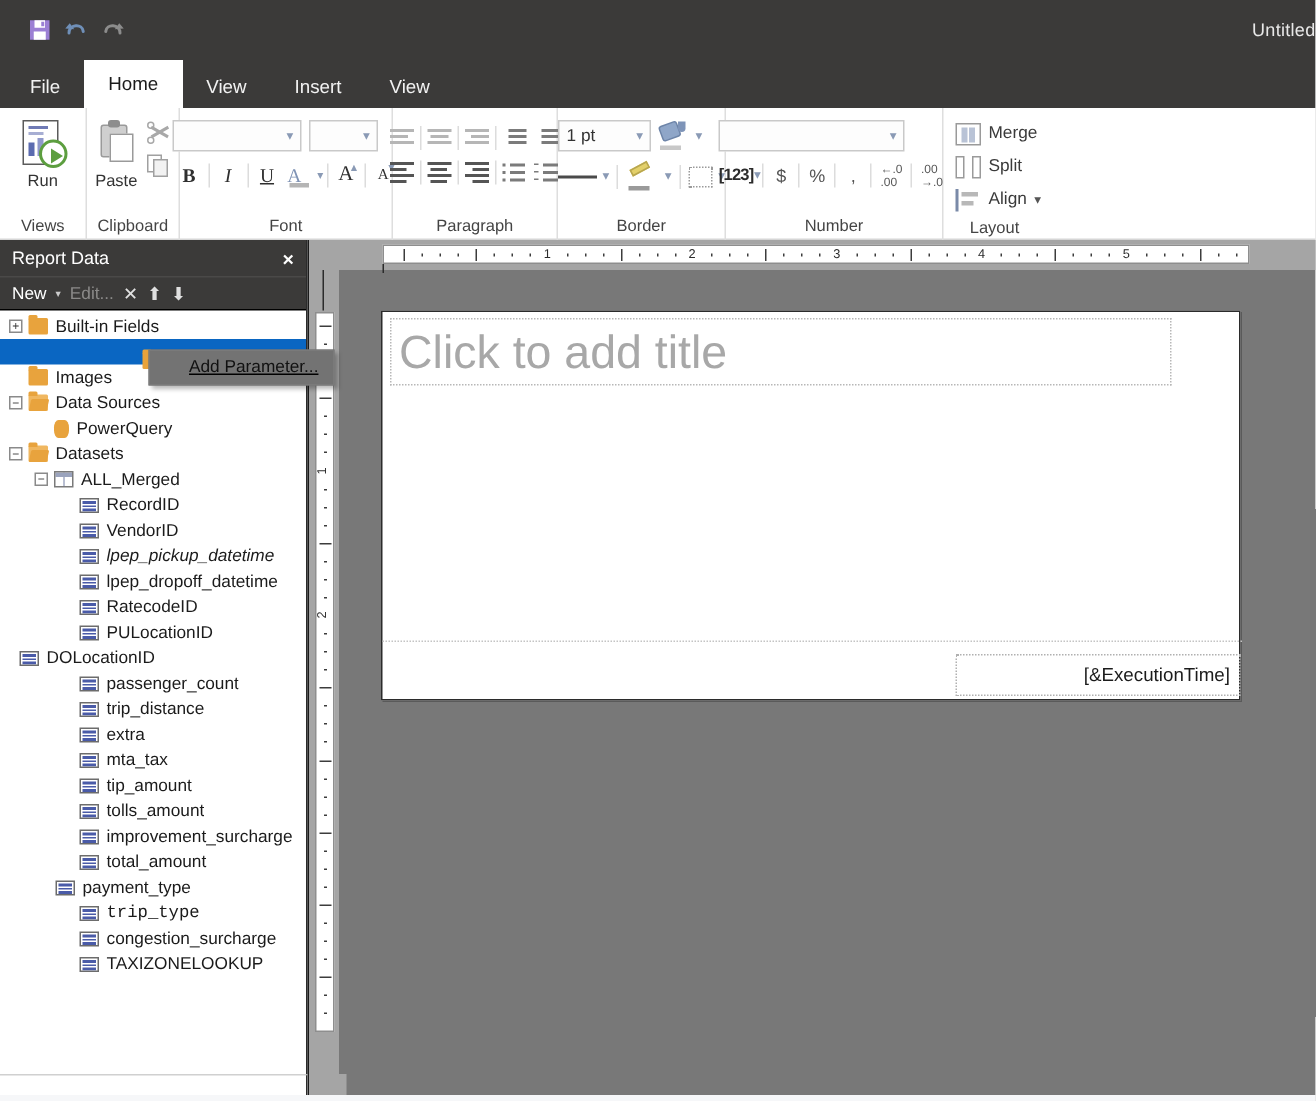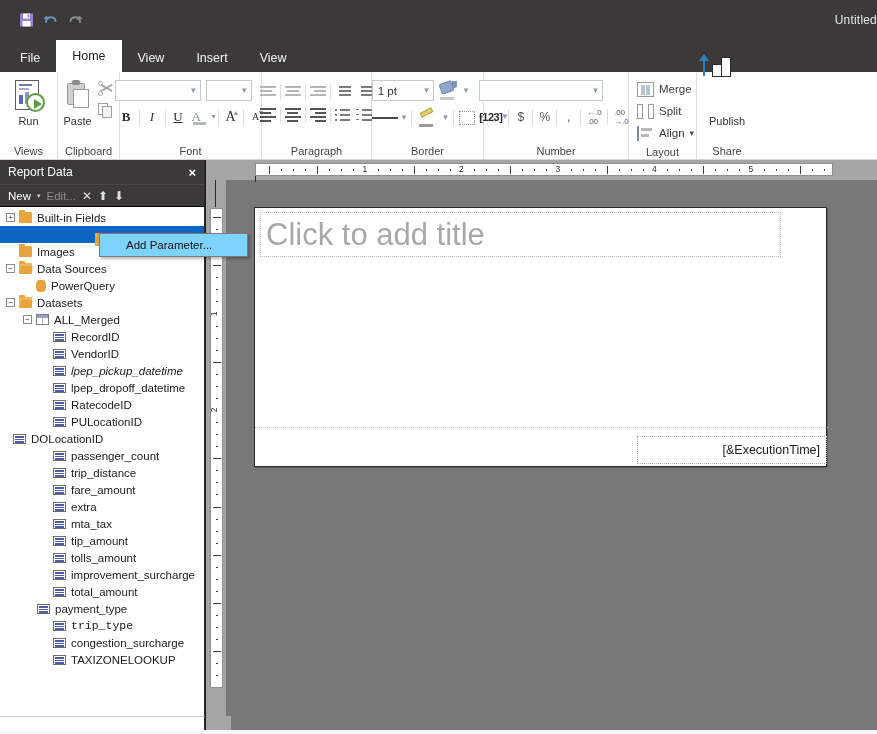--- a/index.html
+++ b/index.html
@@ -262,24 +262,24 @@
   .ico-field i {
     position:absolute; left:1px; height:1.5px; background:#4a5ba8; width:9px;
   }
   .ico-field i:nth-child(1){ top:1.5px; }
   .ico-field i:nth-child(2){ top:4px; }
   .ico-field i:nth-child(3){ top:6.5px; }
   .tlabel { overflow:hidden; }
 
   
   .ctxmenu {
-    position:absolute; left:99px; top:233px; width:149px; height:24px;
-    background:#7dd3fc; border:1px solid #7a7a7a;
+    position:absolute; left:99px; top:233px; width:124px; height:24px;
+    background:#737373; border:1px solid #7a7a7a;
     box-shadow: 2px 2px 3px rgba(0,0,0,.28);
-    display:flex; align-items:center; z-index:40;
+    display:flex; align-items:center; z-index:40;text-decoration:underline;
   }
   .ctxmenu .mi {
     font-size:11.5px; color:#111; padding-left:26px; cursor:pointer; width:100%;
   }
 
   
   .designer {
     position:absolute; left:206px; top:160px; width:671px; height:556px;
     background:#787878;
   }
@@ -630,31 +630,20 @@
                 <span class="r2"></span>
               </span>
           </span>
           <span class="lt">Align</span>
           <span class="caret" style="color:#555;">▾</span>
         </div>
       </div>
       <div class="rgroup-label">Layout</div>
     </div>
 
-    <div class="rgroup" style="width:60px;">
-      <div class="rgroup-body">
-        <div class="bigbtn">
-          <span class="icon-box">
-            <span class="pub-ico"><span class="b1"></span><span class="b2"></span><span class="arw"></span></span>
-          </span>
-          <span class="lbl">Publish</span>
-        </div>
-      </div>
-      <div class="rgroup-label">Share</div>
-    </div>
   </div>
 
   <div class="rdpanel">
     <div class="rdhead">
       <span class="ttl">Report Data</span>
       <span class="x">×</span>
     </div>
     <div class="rdtools">
       <span class="itm">New</span>
       <span class="tri">▾</span>
@@ -772,29 +761,20 @@
           <span class="tlabel">passenger_count</span>
         </div>
         <div class="trow" style="padding-left: 40px; text-align: right;">
           <span class="exp none"></span>
           <span class="ico-field">
             <i></i>
             <i></i>
             <i></i>
           </span>
           <span class="tlabel">trip_distance</span>
-        </div>
-        <div class="trow" style="padding-left: 40px;">
-          <span class="exp none"></span>
-          <span class="ico-field">
-            <i></i>
-            <i></i>
-            <i></i>
-          </span>
-          <span class="tlabel">fare_amount</span>
         </div>
         <div class="trow" style="padding-left: 40px;">
           <span class="exp none"></span>
           <span class="ico-field">
             <i></i>
             <i></i>
             <i></i>
           </span>
           <span class="tlabel">extra</span>
         </div>

